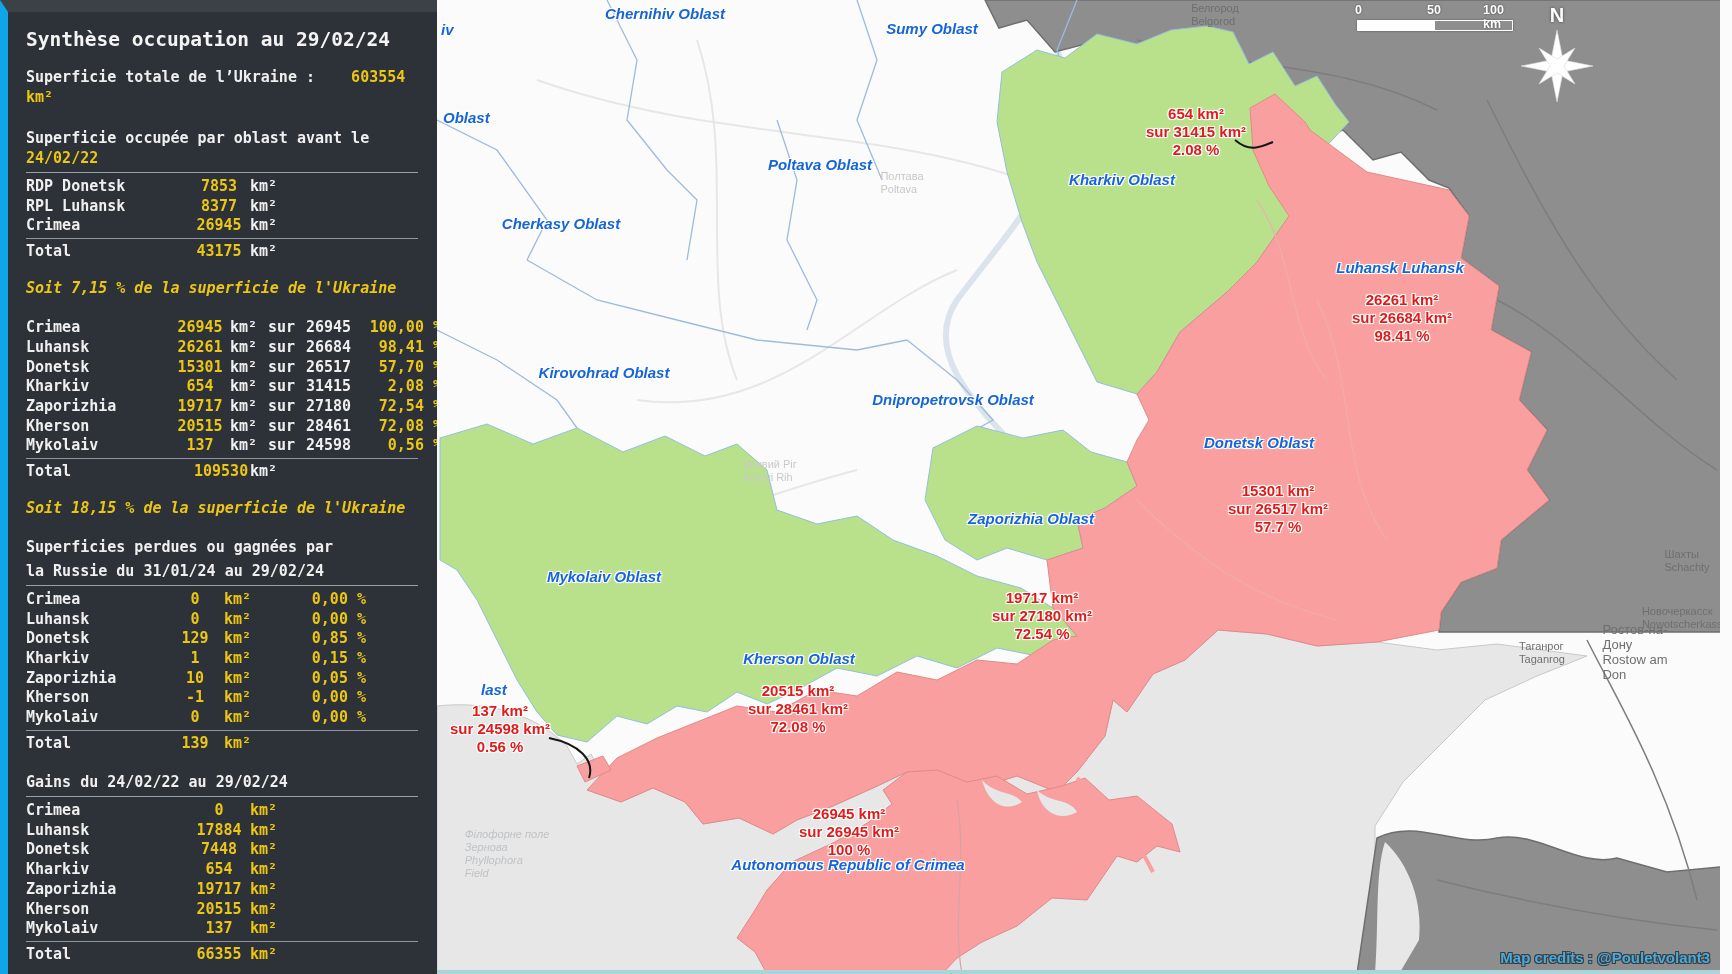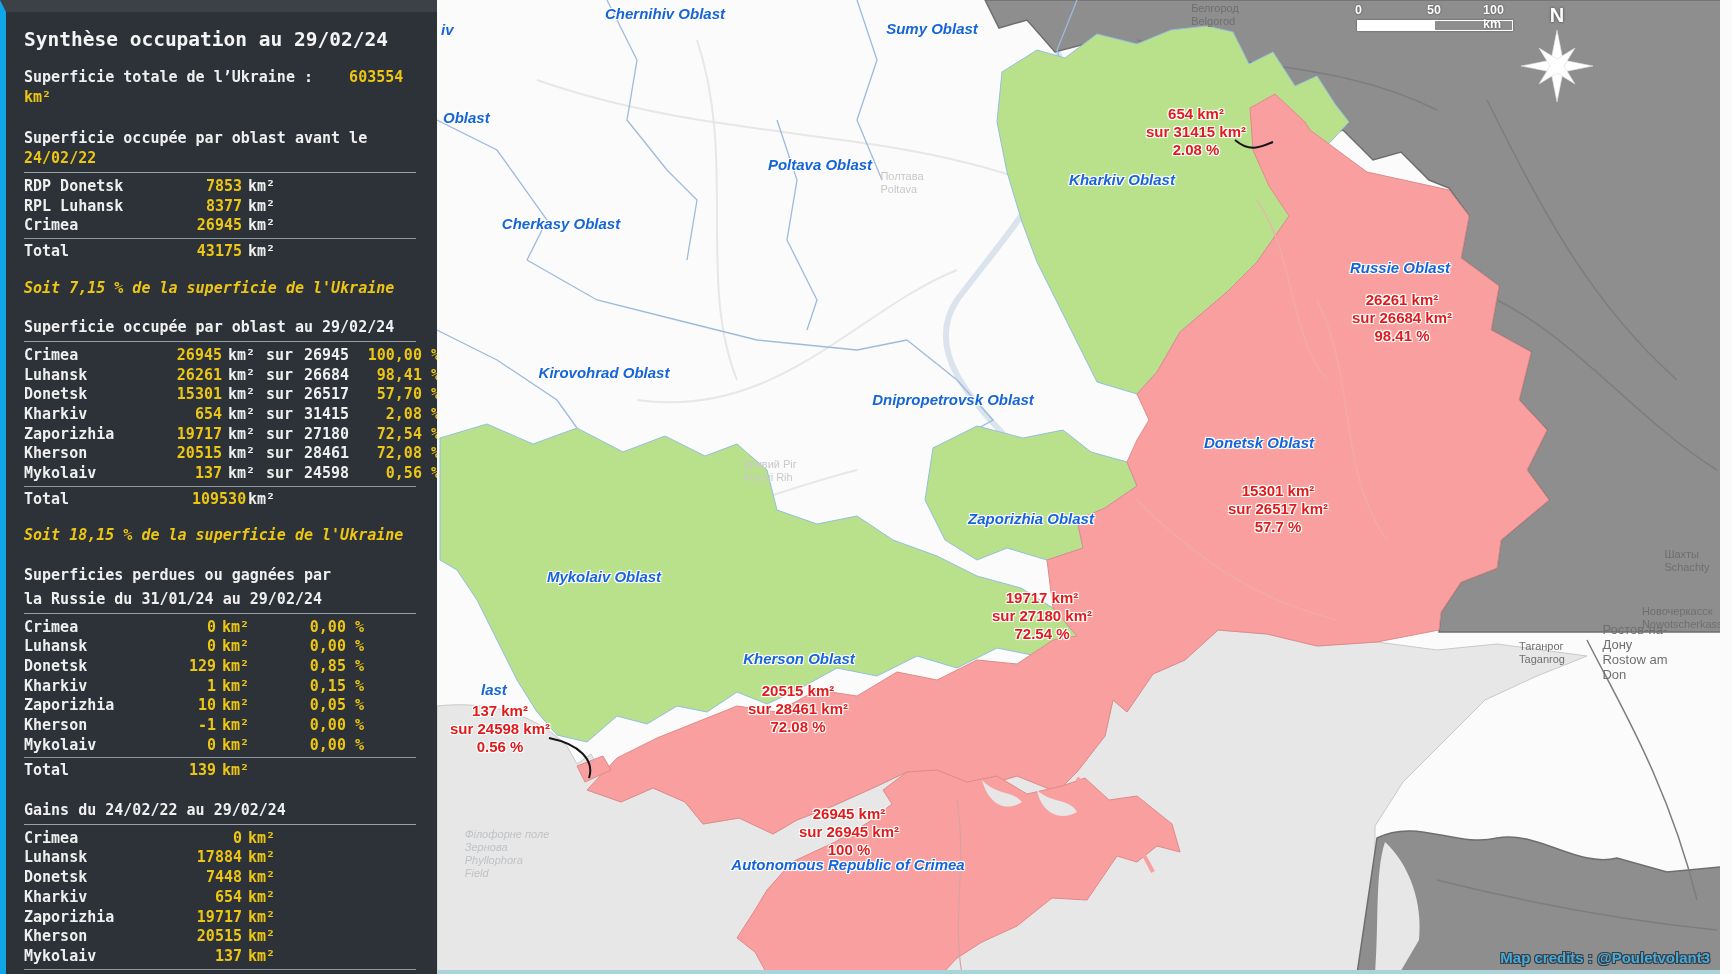--- a/index.html
+++ b/index.html
@@ -1,35 +1,35 @@
 <!DOCTYPE html>
 <html><head>
 <meta charset="utf-8">
 <style>
   html,body{margin:0;padding:0;background:#1e2226;}
   .stage{position:relative;width:1732px;height:974px;overflow:hidden;background:#fbfbfc;
          font-family:"DejaVu Sans Mono",monospace;}
   
   .sidebar{position:absolute;left:0;top:0;width:437px;height:974px;box-sizing:border-box;
-           background:#2c3237;border-left:6px solid #0ea5e9;border-top:12px solid #3b4147;
+           background:#2c3237;border-left:8px solid #0ea5e9;border-top:12px solid #3b4147;
            color:#efefef;font-weight:bold;font-size:15px;line-height:19.7px;}
   .sb-inner{position:relative;padding:16px 8px 0 18px;width:400px;}
   .sidebar h1{font-size:19.5px;margin:0 0 16px 0;line-height:24px;color:#f4f4f4;}
   .yellow{color:#edc613;}
   .line-total-area{margin-bottom:22px;}
   .sec{margin-bottom:20px;}
   .sec h2{font-size:15px;margin:0 0 4px 0;font-weight:bold;border-bottom:1px solid #99a0a6;
           padding-bottom:3px;width:392px;line-height:19.7px;}
   .sec h2.noline{border-bottom:none;padding-bottom:0;}
   .sec h2.line2{border-bottom:1px solid #99a0a6;padding-bottom:3px;}
   .row{display:grid;column-gap:6px;height:19.7px;align-items:baseline;}
   .r3{grid-template-columns:150px 62px auto;}
   .r6{grid-template-columns:132px 60px 32px 32px 56px 74px;}
   .rC{grid-template-columns:128px 58px 40px 96px;}
-  .val{text-align:right;margin-left:12px;}
+  .val{text-align:center;margin-left:12px;}
   .pct{text-align:right;}
   .sep{border-top:1px solid #8f969c;margin:2px 0 3px 0;width:392px;height:0;}
   .soit{color:#edc613;margin-top:17px;font-style:italic;}
   .note{position:absolute;left:318px;top:492px;width:104px;font-size:10.5px;line-height:12.6px;
         font-weight:normal;color:#e6e6e6;}
   
   .map{position:absolute;left:437px;top:0;width:1283px;height:974px;overflow:hidden;
        background:#fbfbfc;font-family:"Liberation Sans","DejaVu Sans",sans-serif;}
   .map svg{position:absolute;left:0;top:0;}
   .obl{position:absolute;transform:translateX(-50%);white-space:nowrap;color:#1565d8;
@@ -93,21 +93,20 @@
         <div class="sep"></div>
         <div class="row r3">
           <span>Total</span>
           <span class="val yellow">43175</span>
           <span>km²</span>
         </div>
         <div class="soit">Soit 7,15 % de la superficie de l'Ukraine</div>
       </div>
 
       <div class="sec">
-        <h2>Superficie occupée par oblast au 29/02/24</h2>
         <div class="row r6">
           <span>Crimea</span>
           <span class="val yellow">26945</span>
           <span>km²</span>
           <span>sur</span>
           <span>26945</span>
           <span class="pct yellow">100,00 %</span>
         </div>
         <div class="row r6">
           <span>Luhansk</span>
@@ -339,21 +338,21 @@
         <path d="M798,140 C812,152 822,148 836,142"></path>
         <path d="M112,738 C142,744 158,760 152,778"></path>
       </g>
     </svg>
 
     <div class="obl" style="left:228px;top:5px">Chernihiv Oblast</div>
     <div class="obl" style="left:495px;top:20px">Sumy Oblast</div>
     <div class="obl" style="left:383px;top:156px">Poltava Oblast</div>
     <div class="obl" style="left:685px;top:171px">Kharkiv Oblast</div>
     <div class="obl" style="left:124px;top:215px">Cherkasy Oblast</div>
-    <div class="obl" style="left:963px;top:259px">Russie Oblast</div>
+    <div class="obl" style="left:963px;top:259px">Luhansk Luhansk</div>
     <div class="obl" style="left:167px;top:364px">Kirovohrad Oblast</div>
     <div class="obl" style="left:516px;top:391px">Dnipropetrovsk Oblast</div>
     <div class="obl" style="left:822px;top:434px">Donetsk Oblast</div>
     <div class="obl" style="left:594px;top:510px">Zaporizhia Oblast</div>
     <div class="obl" style="left:167px;top:568px">Mykolaiv Oblast</div>
     <div class="obl" style="left:362px;top:650px">Kherson Oblast</div>
     <div class="obl" style="left:411px;top:856px">Autonomous Republic of Crimea</div>
     <div class="obl edge" style="left:4px;top:21px">iv</div>
     <div class="obl edge" style="left:6px;top:109px">Oblast</div>
     <div class="obl edge" style="left:44px;top:681px">last</div>

